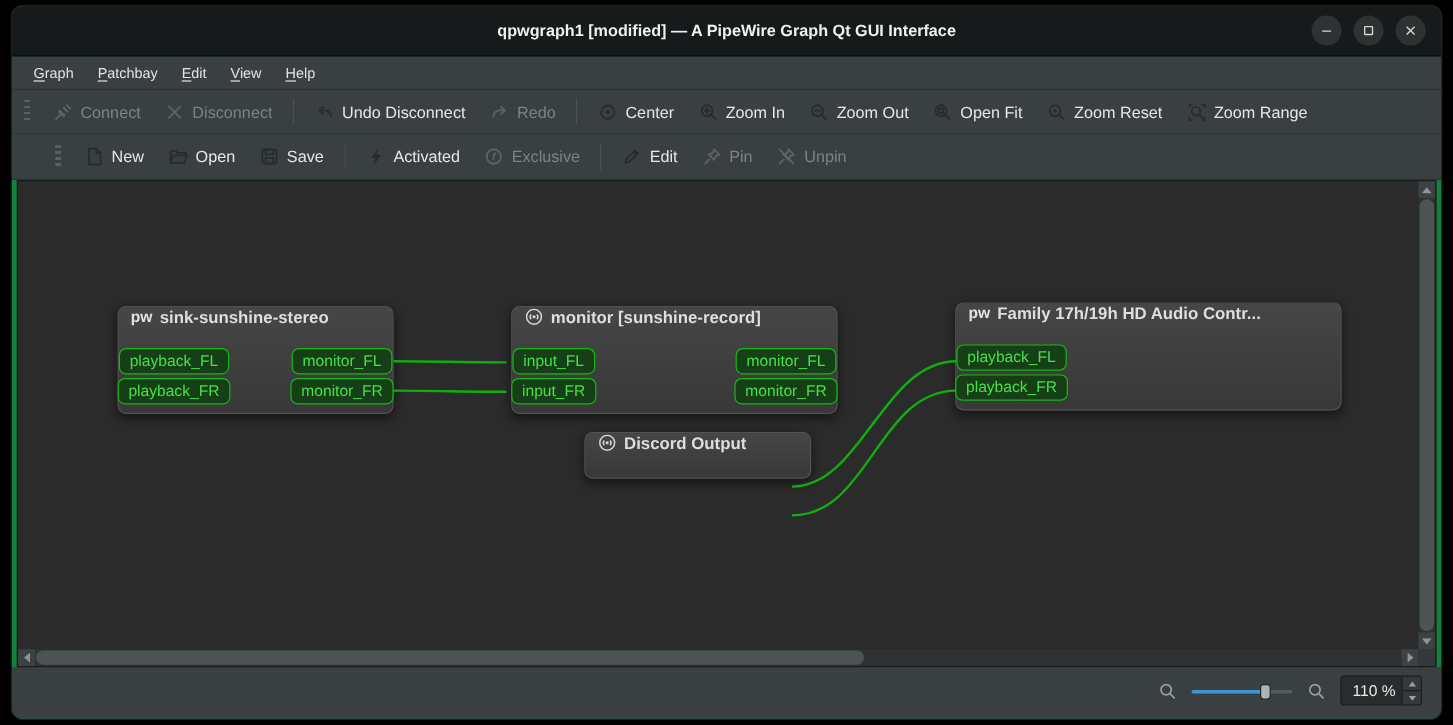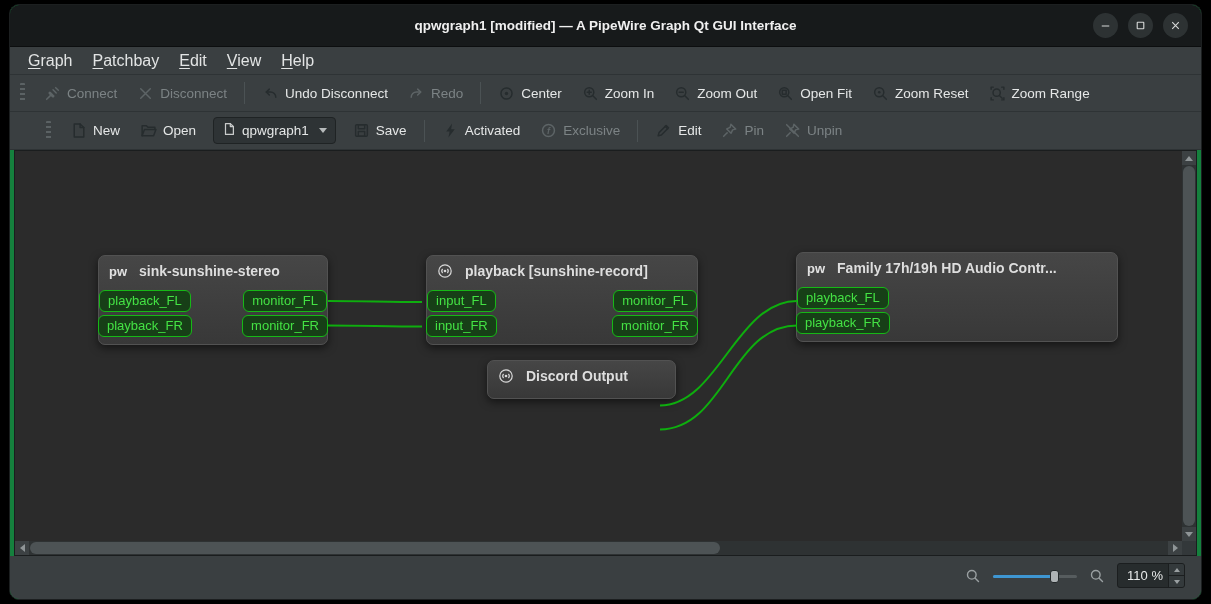--- a/index.html
+++ b/index.html
@@ -16,21 +16,21 @@
   .title { color:#f0f0f0; font-size:13.5px; font-weight:bold; }
   .win-controls { position:absolute; right:13px; top:0; height:100%;
                   display:flex; align-items:center; gap:10px; }
   .win-btn { width:25px; height:25px; border-radius:50%; background:#2d3233;
              display:flex; align-items:center; justify-content:center; cursor:pointer; }
   .win-btn svg { width:15px; height:15px; stroke:#d6d8d8; stroke-width:1.2; fill:none; }
 
   
   .menubar { height:28px; background:#3a3f41; display:flex; align-items:center;
              padding-left:8px; flex:0 0 auto; border-bottom:1px solid #2e3335; }
-  .menu-item { padding:4px 10px; color:#e2e4e4; font-size:16px; cursor:pointer; border-radius:3px; }
+  .menu-item { padding:4px 10px; color:#e2e4e4; font-size:12px; cursor:pointer; border-radius:3px; }
   .mn { text-decoration:underline; text-underline-offset:2px; }
 
   
   .toolbar { height:37px; background:#3a3f41; display:flex; align-items:center;
              padding:0 6px; gap:2px; flex:0 0 auto; border-bottom:1px solid #2e3335; }
   .toolbar.second { height:38px;padding-left:32px; }
   .tb-grip { width:5px; height:20px; margin:0 8px 0 4px;
              background:repeating-linear-gradient(to bottom,#5b6264 0 2px,transparent 2px 5px);
              border-radius:1px; }
   .tb-sep { width:1px; height:22px; background:#2c3133; border-right:1px solid #4b5254; margin:0 6px; }
@@ -48,21 +48,21 @@
   .combobox .ico { color:#c9cbcb; }
   .combo-arrow { width:0; height:0; border-left:4px solid transparent;
                  border-right:4px solid transparent; border-top:5px solid #b6babb; margin-left:4px; }
 
   
   .canvas-wrap { flex:1 1 auto; margin:0 4px; position:relative; background:#2b2b2b;
                  border:1px solid #1a1d1e; overflow:hidden; }
   .node { position:absolute; background:linear-gradient(180deg,#464646,#383838);
           border:1px solid #525252; border-radius:7px;
           box-shadow:0 3px 9px rgba(0,0,0,.55); padding-bottom:7px; }
-  .node-header { height:30px; display:flex; align-items:center; gap:12px; padding:0 10px; }
+  .node-header { height:30px; display:flex; align-items:flex-start; gap:6px; padding:0 10px; }
   .node-title { color:#dedede; font-size:14px; font-weight:bold; white-space:nowrap;
                 overflow:hidden; text-overflow:ellipsis; }
   .node-icon { color:#e2e2e2; font-size:13px; font-weight:bold; display:flex; align-items:center; }
   .node-icon svg { width:16px; height:16px; stroke:#d9d9d9; fill:none; stroke-width:1.2; }
   .node-ports { display:flex; justify-content:space-between; margin-top:4px; }
   .ports-col { display:flex; flex-direction:column; gap:3px; }
   .ports-col.left  { align-items:center; margin-left:-1px; }
   .ports-col.right { align-items:center; margin-right:-1px; }
   .port { height:22px; line-height:20px; padding:0 8px; font-size:13px;
           color:#44e244; background:#173f17; border:1px solid #16b816;
@@ -255,28 +255,20 @@
     </div>
     <div class="tb-item">
       <span class="ico">
           <svg viewBox="0 0 16 16">
             <path d="M2 13V3.5h4L7.5 5H14v2"></path>
             <path d="M2 13l2.2-6H15l-2.2 6z"></path>
           </svg>
         </span>
       <span>Open</span>
     </div>
-    <div class="combobox">
-      <span class="ico"><svg viewBox="0 0 16 16" style="width:14px;height:14px;">
-            <path d="M4 1.8h5.5L13 5.2v9H4z"></path>
-            <path d="M9.5 1.8v3.4H13"></path>
-          </svg></span>
-      <span>qpwgraph1</span>
-      <span class="combo-arrow"></span>
-    </div>
     <div class="tb-item">
       <span class="ico">
           <svg viewBox="0 0 16 16">
             <rect x="2.5" y="2.5" width="11" height="11" rx="1"></rect>
             <path d="M5 2.5h6v3.8H5z"></path>
             <rect x="5" y="9" width="6" height="4.5"></rect>
           </svg>
         </span>
       <span>Save</span>
     </div>
@@ -350,21 +342,21 @@
 
     <div class="node" style="left:411px;top:104px;width:272px;">
       <div class="node-header">
         <span class="node-icon">
             <svg viewBox="0 0 16 16">
               <circle cx="8" cy="8" r="6.2"></circle>
               <path d="M5.6 6a3 3 0 000 4M10.4 6a3 3 0 010 4"></path>
               <circle cx="8" cy="8" r="1.3" fill="#d9d9d9" stroke="none"></circle>
             </svg>
           </span>
-        <span class="node-title">playback [sunshine-record]</span>
+        <span class="node-title">monitor [sunshine-record]</span>
       </div>
       <div class="node-ports">
         <div class="ports-col left">
           <div class="port">input_FL</div>
           <div class="port">input_FR</div>
         </div>
         <div class="ports-col right">
           <div class="port">monitor_FL</div>
           <div class="port">monitor_FR</div>
         </div>

